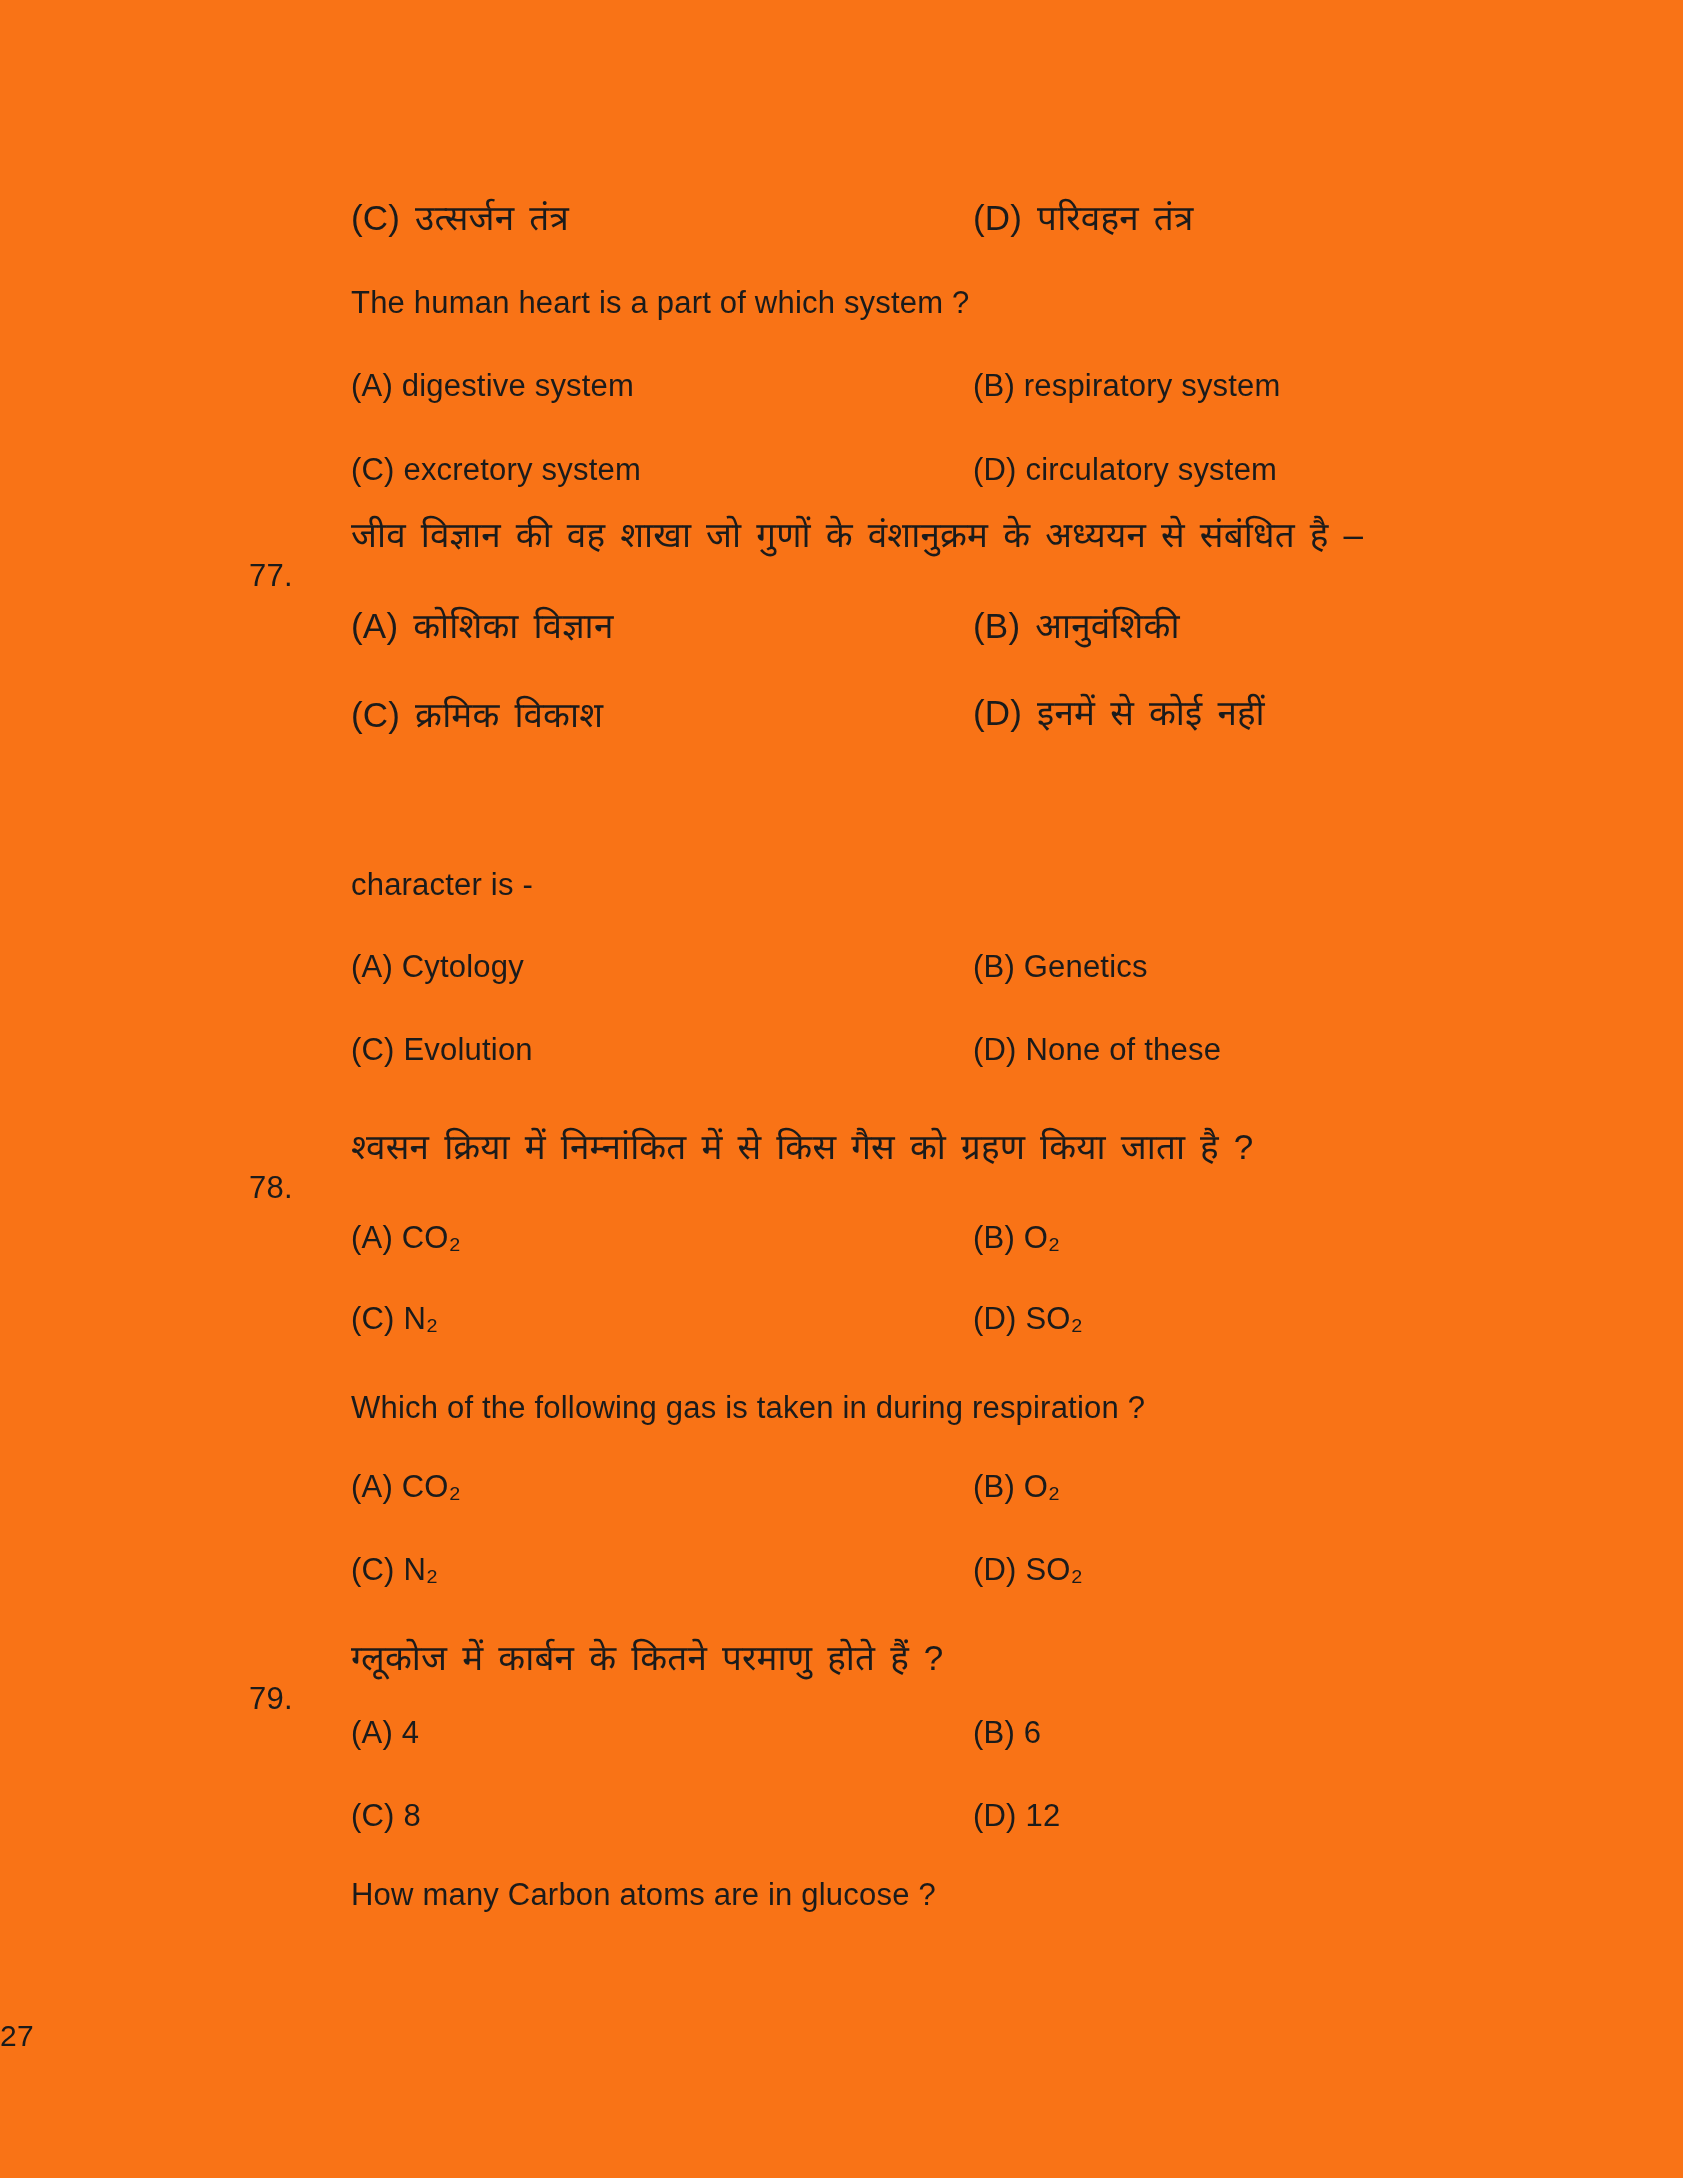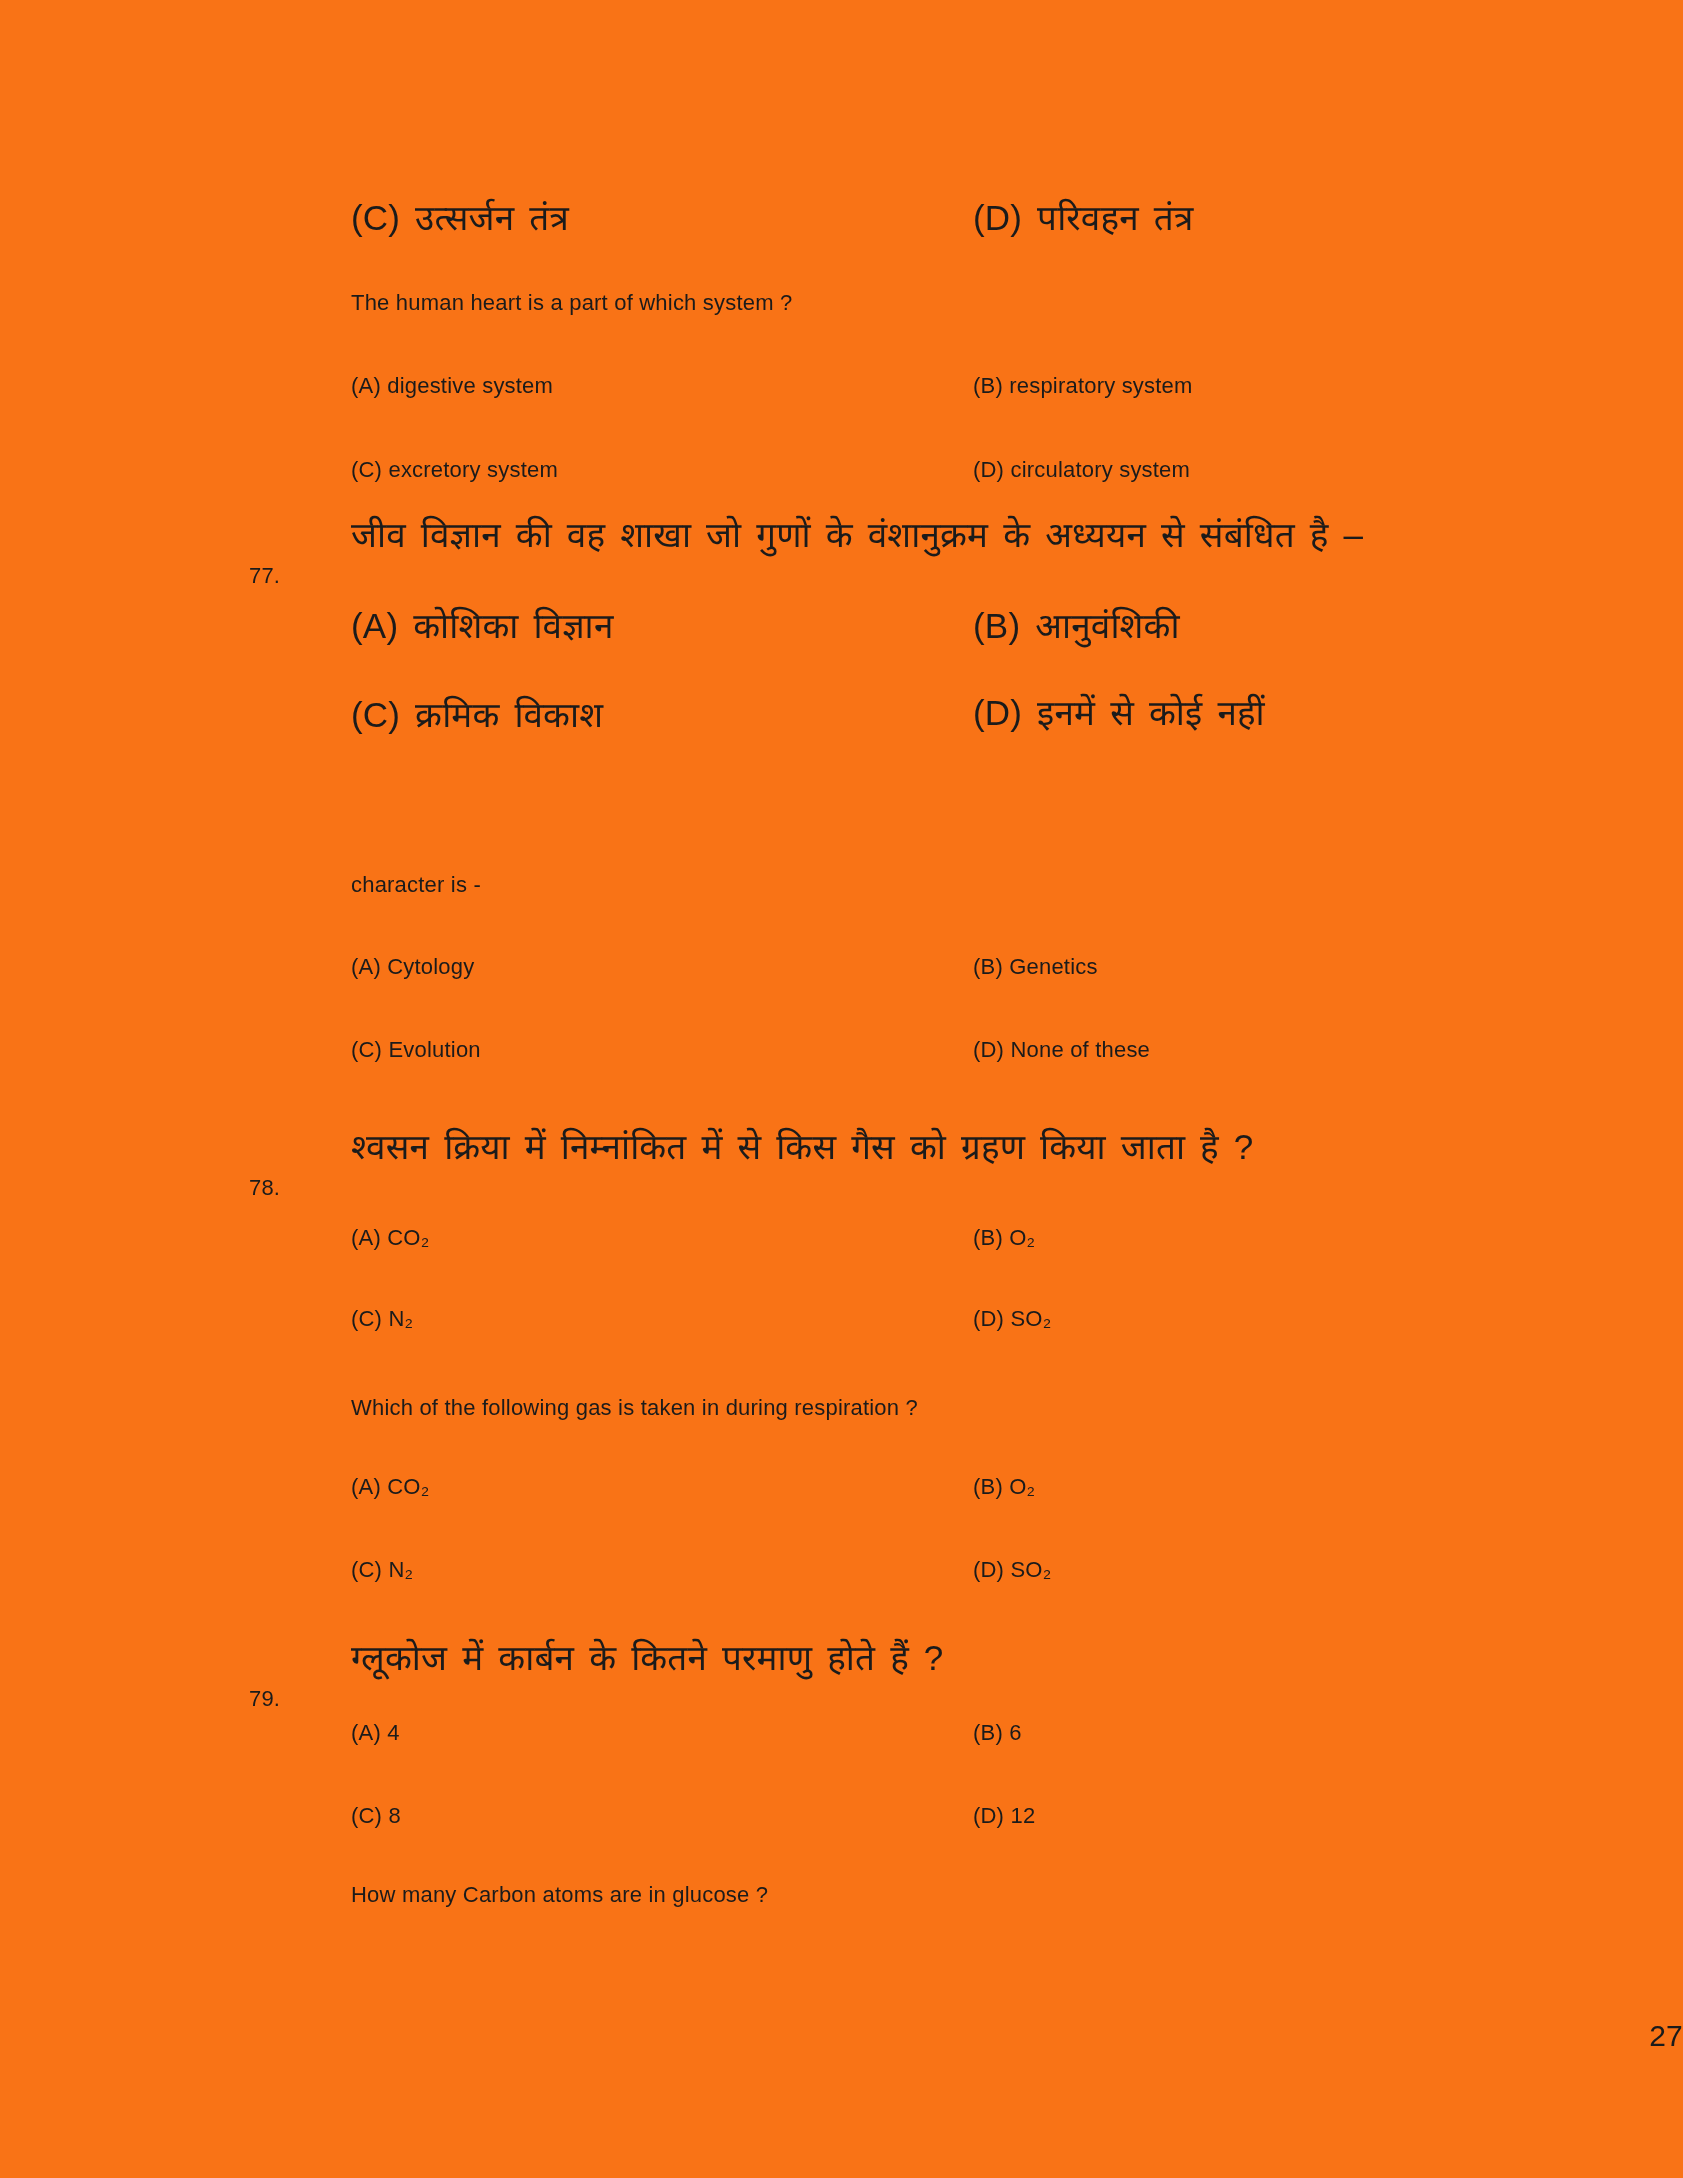--- a/index.html
+++ b/index.html
@@ -11,21 +11,21 @@
     position: relative;
     width: 1683px;
     height: 2178px;
     background: #f97316;
     font-family: "Liberation Sans", sans-serif;
     color: #1b1b1b;
     overflow: hidden;
   }
   .line {
     position: absolute;
-    font-size: 22px;
+    font-size: 31px;
     line-height: 48px;
     white-space: nowrap;
     letter-spacing: 0.2px;
   }
   .hindi {
     font-size: 35px;
     word-spacing: 5px;
   }
   .qnum   { left: 249px; margin-top: 39px; }
   .qtext  { left: 351px; }
@@ -34,21 +34,21 @@
   .justified {
     left: 351px;
     width: 1091px;
     white-space: normal;
     text-align: justify;
     text-align-last: justify;
   }
   .pagenum {
     left: 0;
     width: 1683px;
-    text-align: right;
+    text-align: left;
     font-size: 30px;
   }
 </style>
 </head>
 <body>
 
 <div class="page">
 
   <div class="line hindi col-a" style="top:194px">(C) उत्सर्जन तंत्र</div>
   <div class="line hindi col-b" style="top:194px">(D) परिवहन तंत्र</div>

